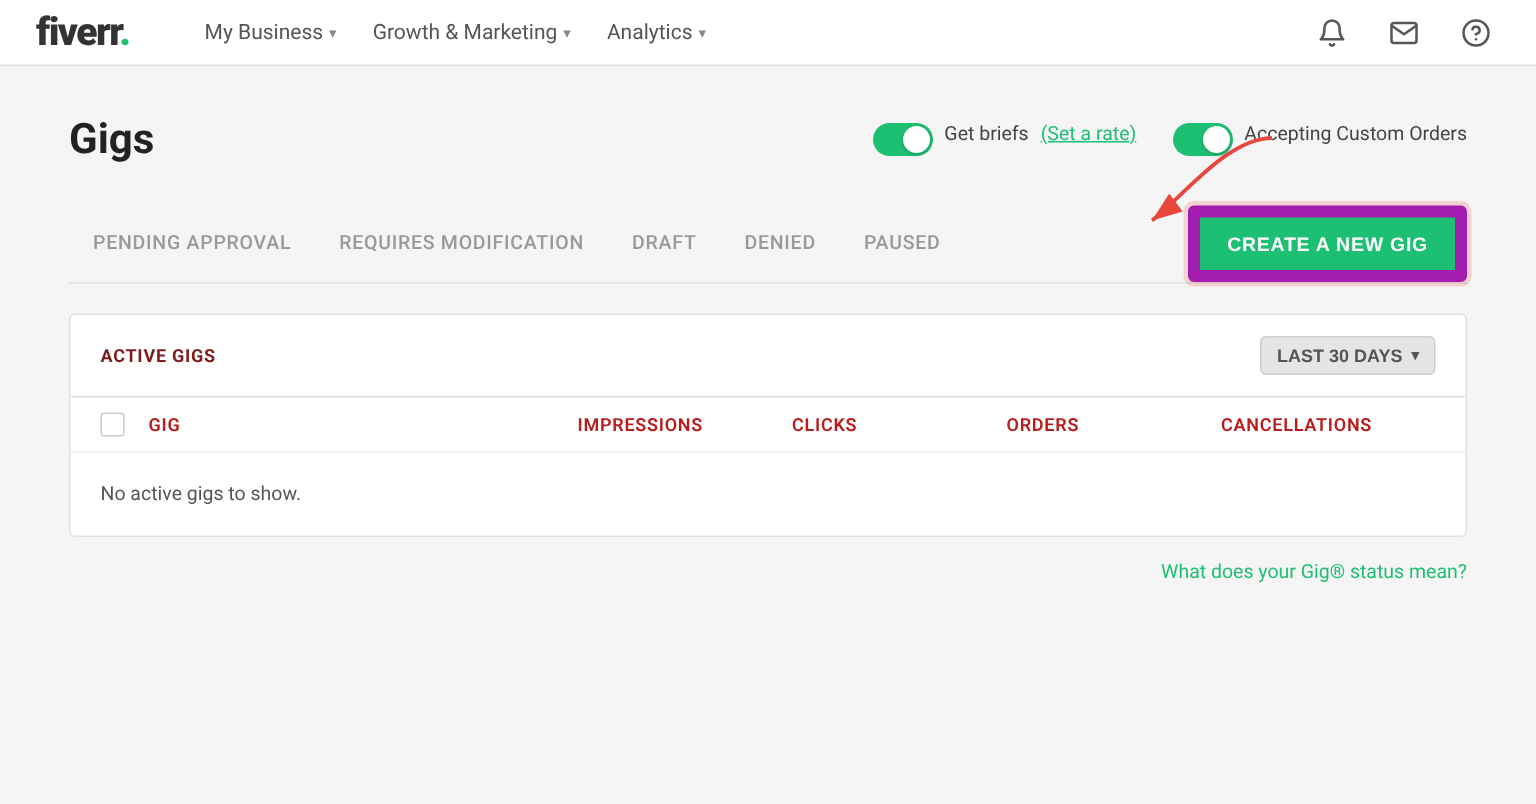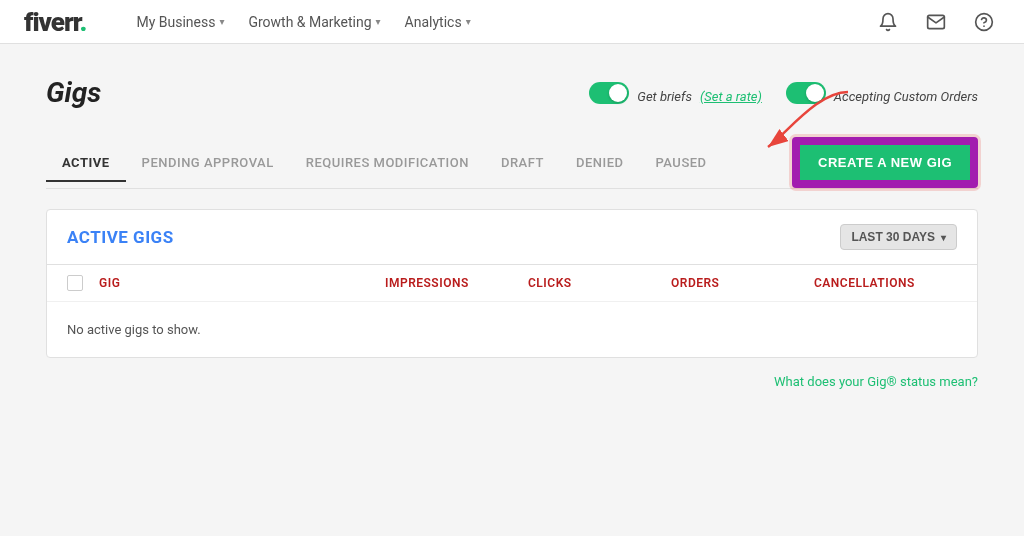--- a/index.html
+++ b/index.html
@@ -58,35 +58,34 @@
       margin: 0 auto;
       padding: 32px 24px;
     }
 
     
     .page-header {
       display: flex;
       align-items: center;
       justify-content: space-between;
       margin-bottom: 28px;
-      font-style: italic;
     }
     .page-title {
       font-size: 28px;
       font-weight: 700;
       color: #222;
     }
     .header-toggles {
       display: flex;
       align-items: center;
       gap: 24px;
     }
     .toggle-group {
       display: flex;
-      align-items: flex-end;
+      align-items: flex-start;
       gap: 8px;
       font-size: 13px;
       color: #555;
     }
     .toggle-switch {
       width: 40px; height: 22px;
       border-radius: 11px;
       display: flex; align-items: center;
       padding: 2px;
       cursor: pointer;
@@ -153,23 +152,23 @@
       padding: 0;
     }
     .table-header-row {
       display: flex;
       align-items: center;
       justify-content: space-between;
       padding: 14px 20px;
       border-bottom: 1px solid #e0e0e0;
     }
     .table-title {
-      font-size: 17px;
+      font-size: 12px;
       font-weight: 700;
-      color: #3b82f6;
+      color: #7f1d1d;
       text-transform: uppercase;
       letter-spacing: 0.5px;
     }
     .last-days-btn {
       display: flex;
       align-items: center;
       gap: 6px;
       border: 1px solid #ccc;
       border-radius: 4px;
       padding: 5px 10px;
@@ -284,23 +283,20 @@
         <div class="toggle-switch on">
           <div class="toggle-knob"></div>
         </div>
         <span class="toggle-label">Accepting Custom Orders</span>
       </div>
     </div>
   </div>
 
   <div class="tabs-row">
     <div class="tabs">
-      <div class="tab-item active">
-        <span>Active</span>
-      </div>
       <div class="tab-item">
         <span>Pending Approval</span>
       </div>
       <div class="tab-item">
         <span>Requires Modification</span>
       </div>
       <div class="tab-item">
         <span>Draft</span>
       </div>
       <div class="tab-item">

